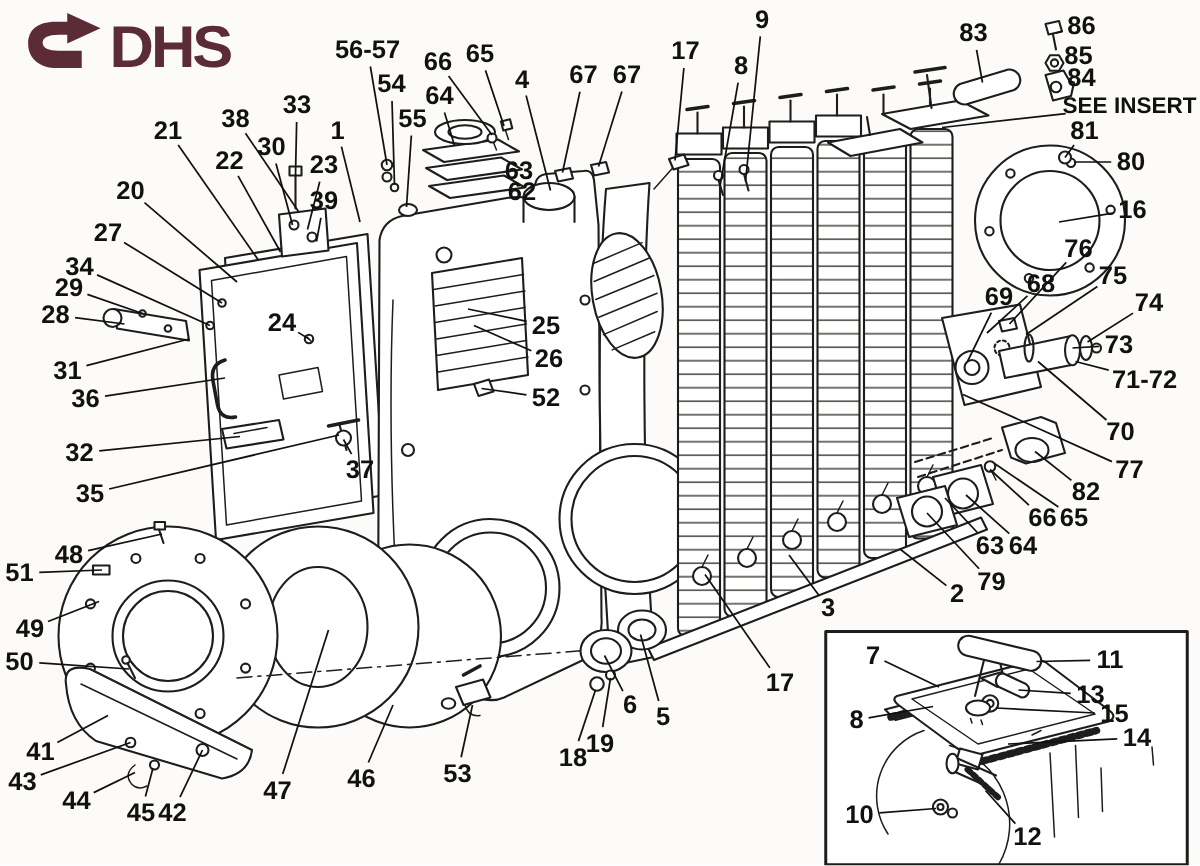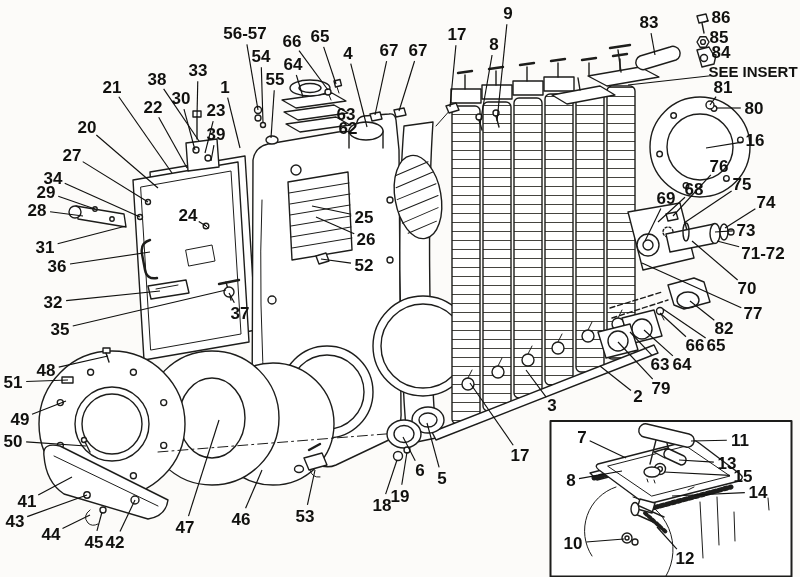--- a/index.html
+++ b/index.html
@@ -458,14 +458,22 @@
         <line x1="579.0365182315077" y1="478.5817909003222" x2="622" y2="471" class="leader"></line>
         <text x="571" y="480" class="callout-text">8</text>
         <line x1="586.1454267383916" y1="541.9689861381654" x2="624" y2="539" class="leader"></line>
         <text x="573" y="543" class="callout-text">10</text>
         <line x1="676.9033938917015" y1="549.0359003800982" x2="657" y2="527" class="leader"></line>
         <text x="685" y="558" class="callout-text">12</text>
       </g>
   </svg>
 
   
+  <div class="logo">
+    <span>
+      <svg width="56" height="46" viewBox="0 0 58 46" fill="currentColor" stroke="none">
+        <path d="M34,2 L34,8 L26,8 C13,8 7,14 7,23 C7,33.5 15,40 27,40 L44,40 L44,28 L28,28 C21,28 17,26 17,22.5 C17,19 21,17 28,17 L34,17 L34,23 L57,12.5 Z"></path>
+      </svg>
+    </span>
+    <span class="logo-text">DHS</span>
+  </div>
 
 </div>
 
 </body></html>

